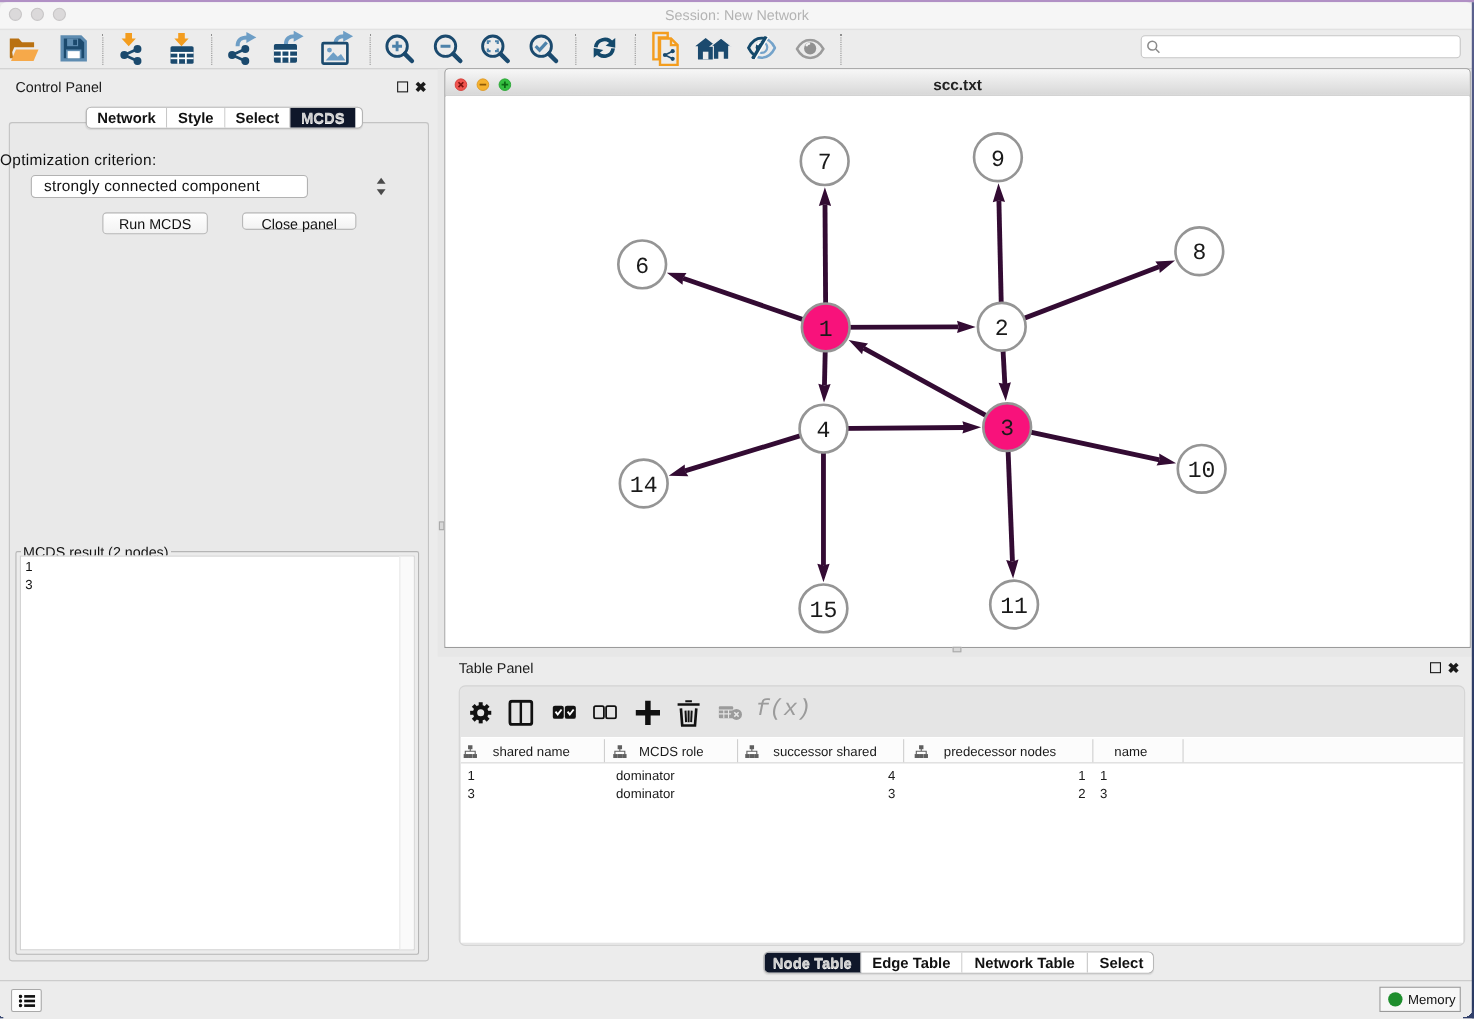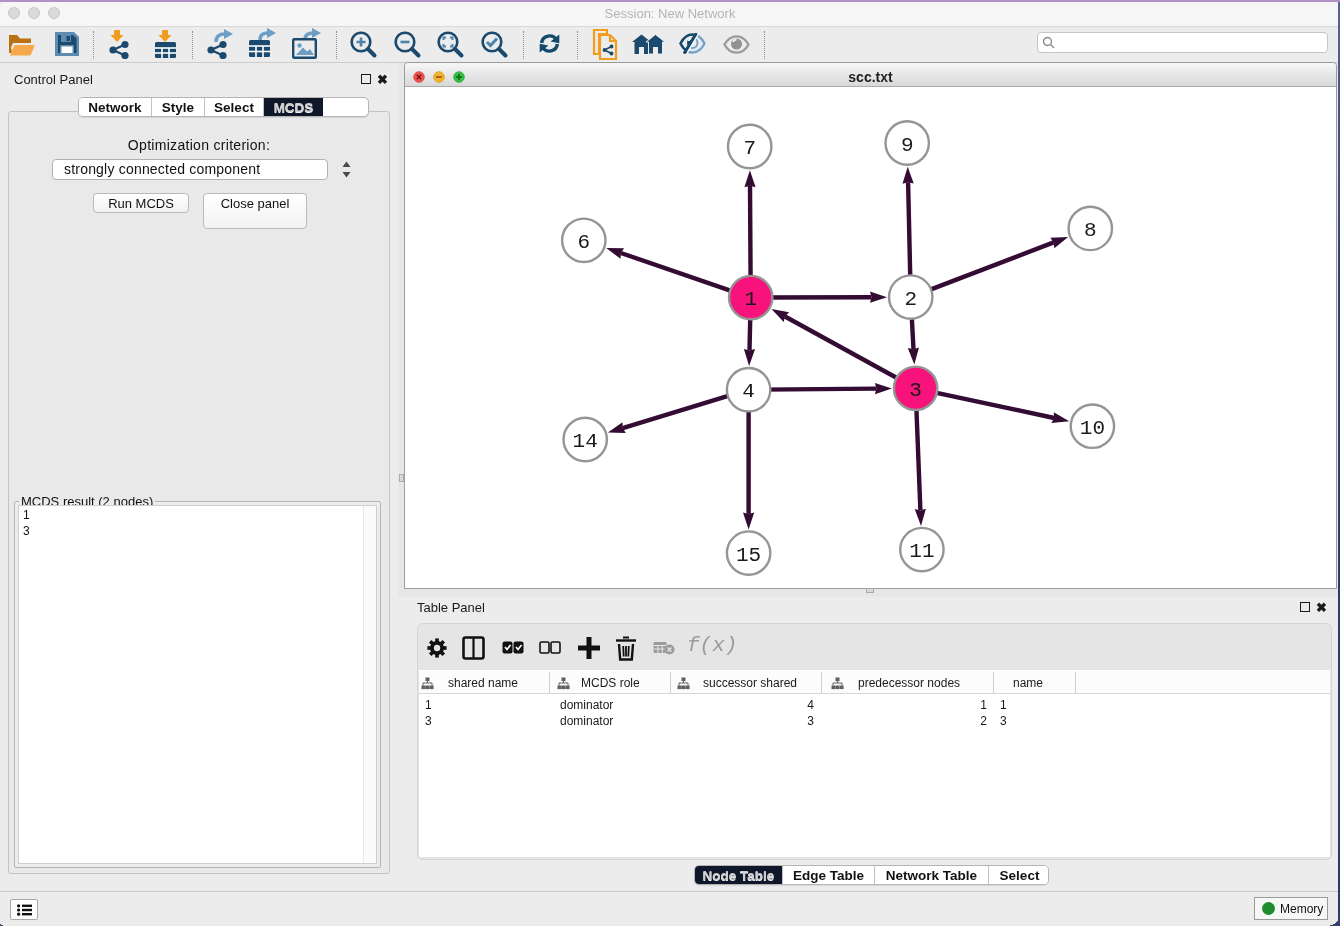--- a/index.html
+++ b/index.html
@@ -184,34 +184,34 @@
 <svg class="abs" style="left:723px;top:35px" width="27" height="19" viewBox="0 0 27 19">
 <path d="M1.5,9.5 C5,3 9.5,1.3 13.5,1.3 C17.5,1.3 22,3 25.5,9.5 C22,16 17.5,17.7 13.5,17.7 C9.5,17.7 5,16 1.5,9.5 Z" fill="none" stroke="#9b9b9b" stroke-width="2.3"></path>
 <circle cx="13.5" cy="9" r="5.5" fill="#919191"></circle>
 <path d="M10,7 C10.5,5.5 12,4.6 13.5,4.6" stroke="#f2f2f2" stroke-width="1.8" fill="none"></path>
 </svg>
 
 <div class="abs panelhead" style="left:14px;top:72px">Control Panel</div>
 <div class="abs sqbtn" style="left:361px;top:74px"></div>
 <div class="abs xbtn" style="left:377px;top:75px">✖</div>
 <div class="abs" style="left:8px;top:111px;width:382px;height:763px;background:#e9e9e9;border:1px solid #c3c3c3;border-radius:3px"></div>
-<div class="abs tabgrp" style="left:78px;top:97px;width:291px;background:#fff">
+<div class="abs tabgrp" style="left:78px;top:97px;width:252px;background:#fff">
 <div class="tab" style="left:0;width:73px">Network</div>
 <div class="tab" style="left:73px;width:53px">Style</div>
 <div class="tab" style="left:126px;width:59px">Select</div>
 <div class="tab tabdis" style="left:185px;width:59px;border-right:none">MCDS</div>
 </div>
-<div class="abs" style="left:0;top:137px;width:398px;text-align:center;font-size:14px;letter-spacing:0.3px;color:#111">Optimization criterion:</div>
-<div class="abs" style="left:52px;top:159px;width:276px;height:21px;background:#fff;border:1px solid #b2b2b2;border-radius:4px;font-size:14px;letter-spacing:0.2px;color:#111;line-height:19px;padding-left:11px">strongly connected component</div>
+<div class="abs" style="left:0;top:137px;width:398px;font-size:14px;letter-spacing:0.3px;color:#111">Optimization criterion:</div>
+<div class="abs" style="left:28px;top:159px;width:252px;height:21px;background:#fff;border:1px solid #b2b2b2;border-radius:4px;font-size:14px;letter-spacing:0.2px;color:#111;line-height:19px;padding-left:11px">strongly connected component</div>
 <svg class="abs" style="left:341px;top:161px" width="11" height="17" viewBox="0 0 11 17">
     <path d="M5.5,0.5 L9.5,6 L1.5,6 Z" fill="#4a4a4a"></path>
     <path d="M5.5,16.5 L9.5,11 L1.5,11 Z" fill="#4a4a4a"></path>
   </svg>
 <div class="abs btn" style="left:93px;top:193px;width:96px;height:20px;line-height:19px">Run MCDS</div>
-<div class="abs btn" style="left:203px;top:193px;width:104px;height:36px;line-height:19px">Close panel</div>
+<div class="abs btn" style="left:220px;top:193px;width:104px;height:16px;line-height:19px">Close panel</div>
 <fieldset class="abs" style="left:14px;top:494px;width:367px;height:374px;border:1px solid #b5b5b5;border-radius:2px;background:#ececec">
 <legend style="font-size:13px;color:#111;margin-left:4px;padding:0 2px">MCDS result (2 nodes)</legend>
 </fieldset>
 <div class="abs" style="left:18px;top:505px;width:359px;height:359px;background:#fff;border:1px solid #cfcfcf"></div>
 <div class="abs" style="left:363px;top:506px;width:13px;height:357px;background:#fafafa;border-left:1px solid #e8e8e8"></div>
 <div class="abs" style="left:23px;top:507px;font-size:12px;color:#111;line-height:16px">1<br>3</div>
 
 <div class="abs" style="left:398px;top:63px;width:941px;height:534px;background:#e7e7e7"></div>
 <div class="abs" style="left:404px;top:62px;width:933px;height:527px;border:1px solid #9b9b9b;border-radius:4px 4px 0 0;background:#fff"></div>
 <div class="abs" style="left:405px;top:63px;width:931px;height:24px;background:linear-gradient(#f7f7f7,#d8d8d8);border-bottom:1px solid #ababab;border-radius:4px 4px 0 0"></div>

